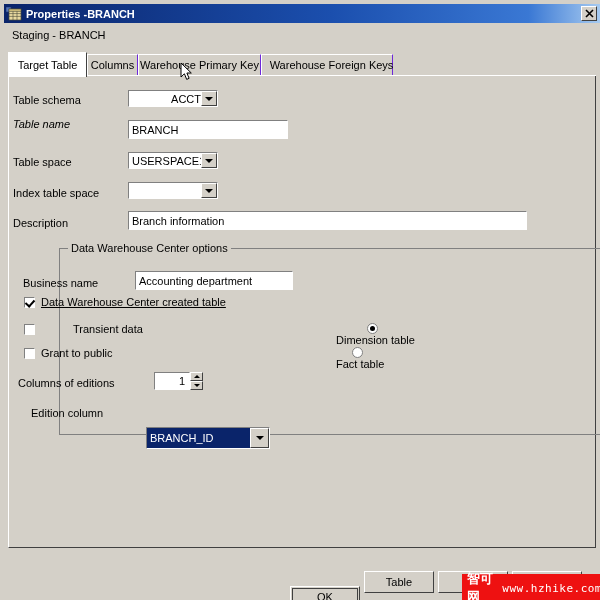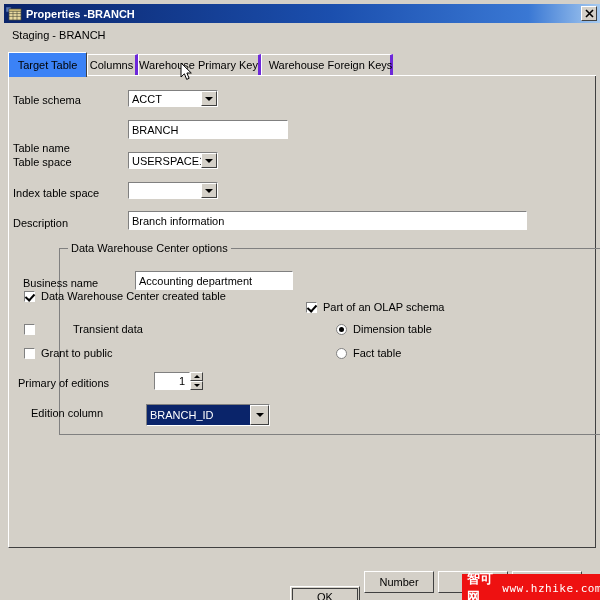--- a/index.html
+++ b/index.html
@@ -53,28 +53,28 @@
 
   
   #tabstrip{
     position:absolute;left:6px;top:50px;width:588px;height:23px;
   }
   .tab{
     position:absolute;top:2px;height:21px;
     background:#d4d0c8;
     border-top:1px solid #ffffff;
     border-left:1px solid #ffffff;
-    border-right:3px solid #6d28d9;
+    border-right:1px solid #6d28d9;
     box-sizing:border-box;
     display:flex;align-items:center;justify-content:center;
     font-size:11px;white-space:nowrap;padding:0 7px;
   }
   .tab.active{
     top:0;height:25px;
-    background:#3b82f6;
+    background:#ffffff;
     border-top:1px solid #ffffff;
     border-left:1px solid #ffffff;
     border-right:1px solid #404040;
     border-bottom:none;
     z-index:5;
     font-size:11px;
   }
   #tabline{
     position:absolute;left:6px;top:73px;width:588px;height:1px;background:#ffffff;
   }
@@ -118,21 +118,21 @@
     width:16px;height:100%;
     background:#d4d0c8;
     border-top:1px solid #ffffff;
     border-left:1px solid #ffffff;
     border-right:1px solid #404040;
     border-bottom:1px solid #404040;
     box-sizing:border-box;
     display:flex;align-items:center;justify-content:center;
     flex:0 0 auto;
   }
-  .combo.focused{background:#0a246a;}
+  .combo.focused{background:#0a246a;margin-top:23px;}
   .combo.focused .ctext{color:#ffffff;}
   .arrow-dn{
     width:0;height:0;border-left:4px solid transparent;border-right:4px solid transparent;
     border-top:4px solid #000;
   }
 
   
   .groupbox{
     position:absolute;
     border:1px solid #808080;
@@ -151,21 +151,21 @@
     width:11px;height:11px;background:#ffffff;
     border-top:1px solid #808080;border-left:1px solid #808080;
     border-right:1px solid #ffffff;border-bottom:1px solid #ffffff;
     box-sizing:border-box;margin-right:6px;position:relative;flex:0 0 auto;
   }
   .cbox.checked:after{
     content:"";position:absolute;left:2px;top:0px;width:4px;height:7px;
     border:solid #000;border-width:0 2px 2px 0;transform:rotate(42deg);
   }
   
-  .rbrow{position:absolute;display:flex;align-items:center;font-size:11px;white-space:nowrap;}
+  .rbrow{position:absolute;display:flex;align-items:center;font-size:11px;white-space:nowrap;flex-direction:column;}
   .rbox{
     width:11px;height:11px;border-radius:50%;background:#ffffff;
     border:1px solid #808080;box-sizing:border-box;
     margin-right:6px;position:relative;flex:0 0 auto;
   }
   .rbox.checked:after{
     content:"";position:absolute;left:2px;top:2px;width:5px;height:5px;border-radius:50%;
     background:#000;
   }
 
@@ -268,28 +268,28 @@
     <div class="tab" style="left:130px;width:123px;">
       <span>Warehouse Primary Key</span>
     </div>
     <div class="tab" style="left:253px;width:132px;padding-left:16px;">
       <span>Warehouse Foreign Keys</span>
     </div>
   </div>
   <div id="tabline"></div>
 
   <div class="lbl" style="left:11px;top:92px;">Table schema</div>
-  <div class="combo" style="left:126px;top:88px;width:90px;height:17px;">
+  <div class="combo" style="left:126px;top:88px;width:90px;height:17px;text-align:right;">
     <span class="ctext">ACCT</span>
     <span class="arrowbtn">
         <i class="arrow-dn"></i>
       </span>
   </div>
 
-  <div class="lbl" style="left:11px;top:140px;">Table name</div>
+  <div class="lbl" style="left:11px;top:116px;font-style:italic;">Table name</div>
   <div class="txtfield" style="left:126px;top:118px;width:160px;height:19px;">BRANCH</div>
 
   <div class="lbl" style="left:11px;top:154px;text-align:center;">Table space</div>
   <div class="combo" style="left:126px;top:150px;width:90px;height:17px;">
     <span class="ctext">USERSPACE1</span>
     <span class="arrowbtn">
         <i class="arrow-dn"></i>
       </span>
   </div>
 
@@ -304,47 +304,43 @@
   <div class="lbl" style="left:11px;top:215px;">Description</div>
   <div class="txtfield" style="left:126px;top:209px;width:399px;height:19px;">Branch information</div>
 
   <div class="groupbox" style="left:12px;top:246px;width:570px;height:187px;margin-left:45px;">
     <span class="glabel">Data Warehouse Center options</span>
   </div>
 
   <div class="lbl" style="left:21px;top:275px;">Business name</div>
   <div class="txtfield" style="left:133px;top:269px;width:158px;height:19px;">Accounting department</div>
 
-  <div class="cbrow" style="left:22px;top:288px;">
+  <div class="cbrow" style="left:22px;top:294px;text-decoration:underline;">
     <span class="cbox checked"></span>
     <span>Data Warehouse Center created table</span>
   </div>
   <div class="cbrow" style="left:22px;top:321px;gap:32px;">
     <span class="cbox"></span>
     <span>Transient data</span>
   </div>
   <div class="cbrow" style="left:22px;top:345px;">
     <span class="cbox"></span>
     <span>Grant to public</span>
   </div>
 
-  <div class="cbrow" style="left:304px;top:299px;">
-    <span class="cbox checked"></span>
-    <span>Part of an OLAP schema</span>
-  </div>
   <div class="rbrow" style="left:334px;top:321px;">
     <span class="rbox checked"></span>
     <span>Dimension table</span>
   </div>
   <div class="rbrow" style="left:334px;top:345px;">
     <span class="rbox"></span>
     <span>Fact table</span>
   </div>
 
-  <div class="lbl" style="left:16px;top:375px;">Primary of editions</div>
+  <div class="lbl" style="left:16px;top:375px;">Columns of editions</div>
   <div id="spinwrap" style="left:152px;top:370px;">
     <span class="sfield">1</span>
     <span class="sbtns">
       <span class="sb">
           <i class="arrow-up-s"></i>
         </span>
       <span class="sb">
           <i class="arrow-dn-s"></i>
         </span>
     </span>
@@ -359,21 +355,21 @@
   </div>
 
   <div id="btnbar">
     <div class="pbtn default" style="left:286px;top:17px;width:70px;margin-top:15px;">
       <span class="inner">
           <span>OK</span>
         </span>
     </div>
     <div class="pbtn" style="left:360px;top:17px;width:70px;">
       <span class="inner">
-          <span>Number</span>
+          <span>Table</span>
         </span>
     </div>
     <div class="pbtn" style="left:434px;top:17px;width:70px;">
       <span class="inner" style="justify-content:center;">
           <span>Sh</span>
         </span>
     </div>
     <div class="pbtn" style="left:508px;top:17px;width:70px;">
       <span class="inner">
           <span></span>

